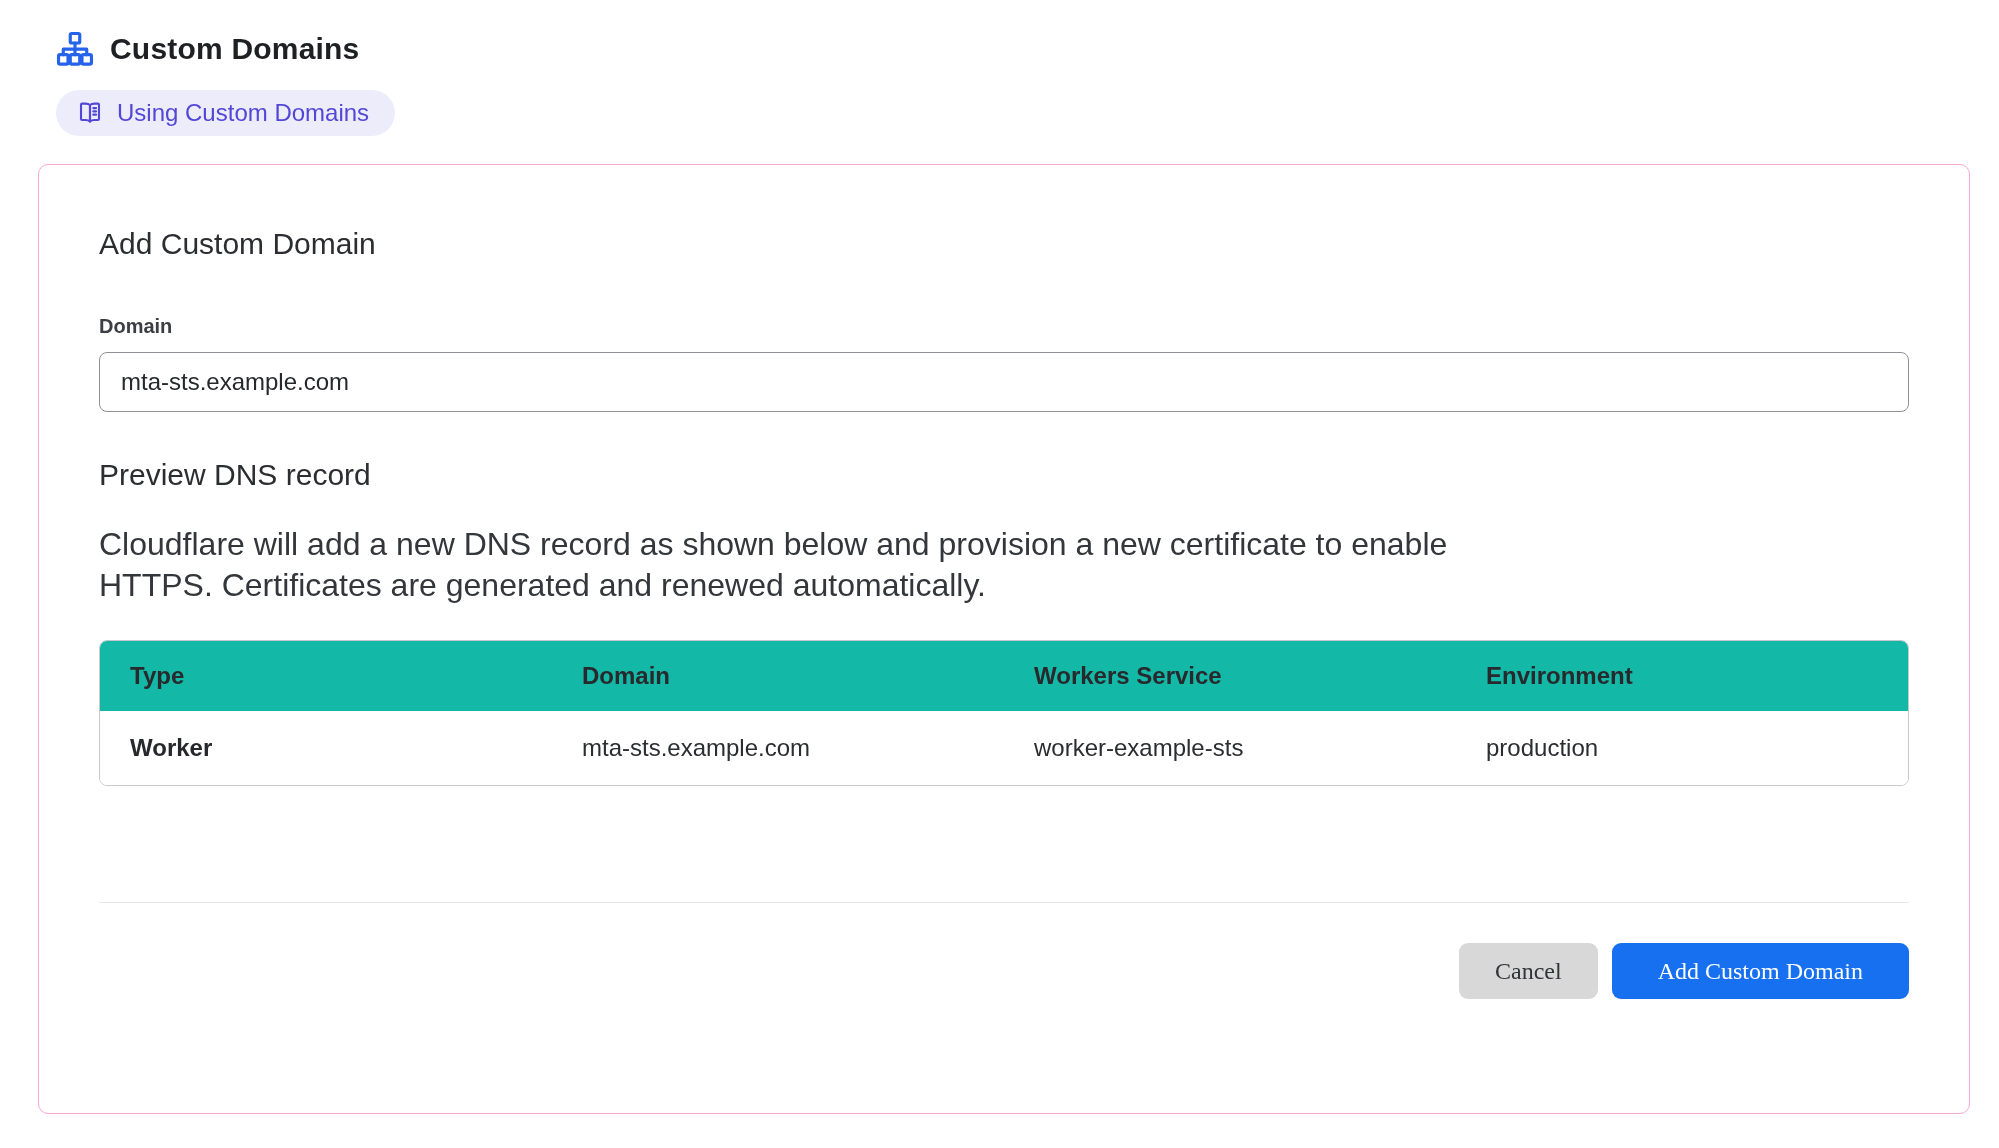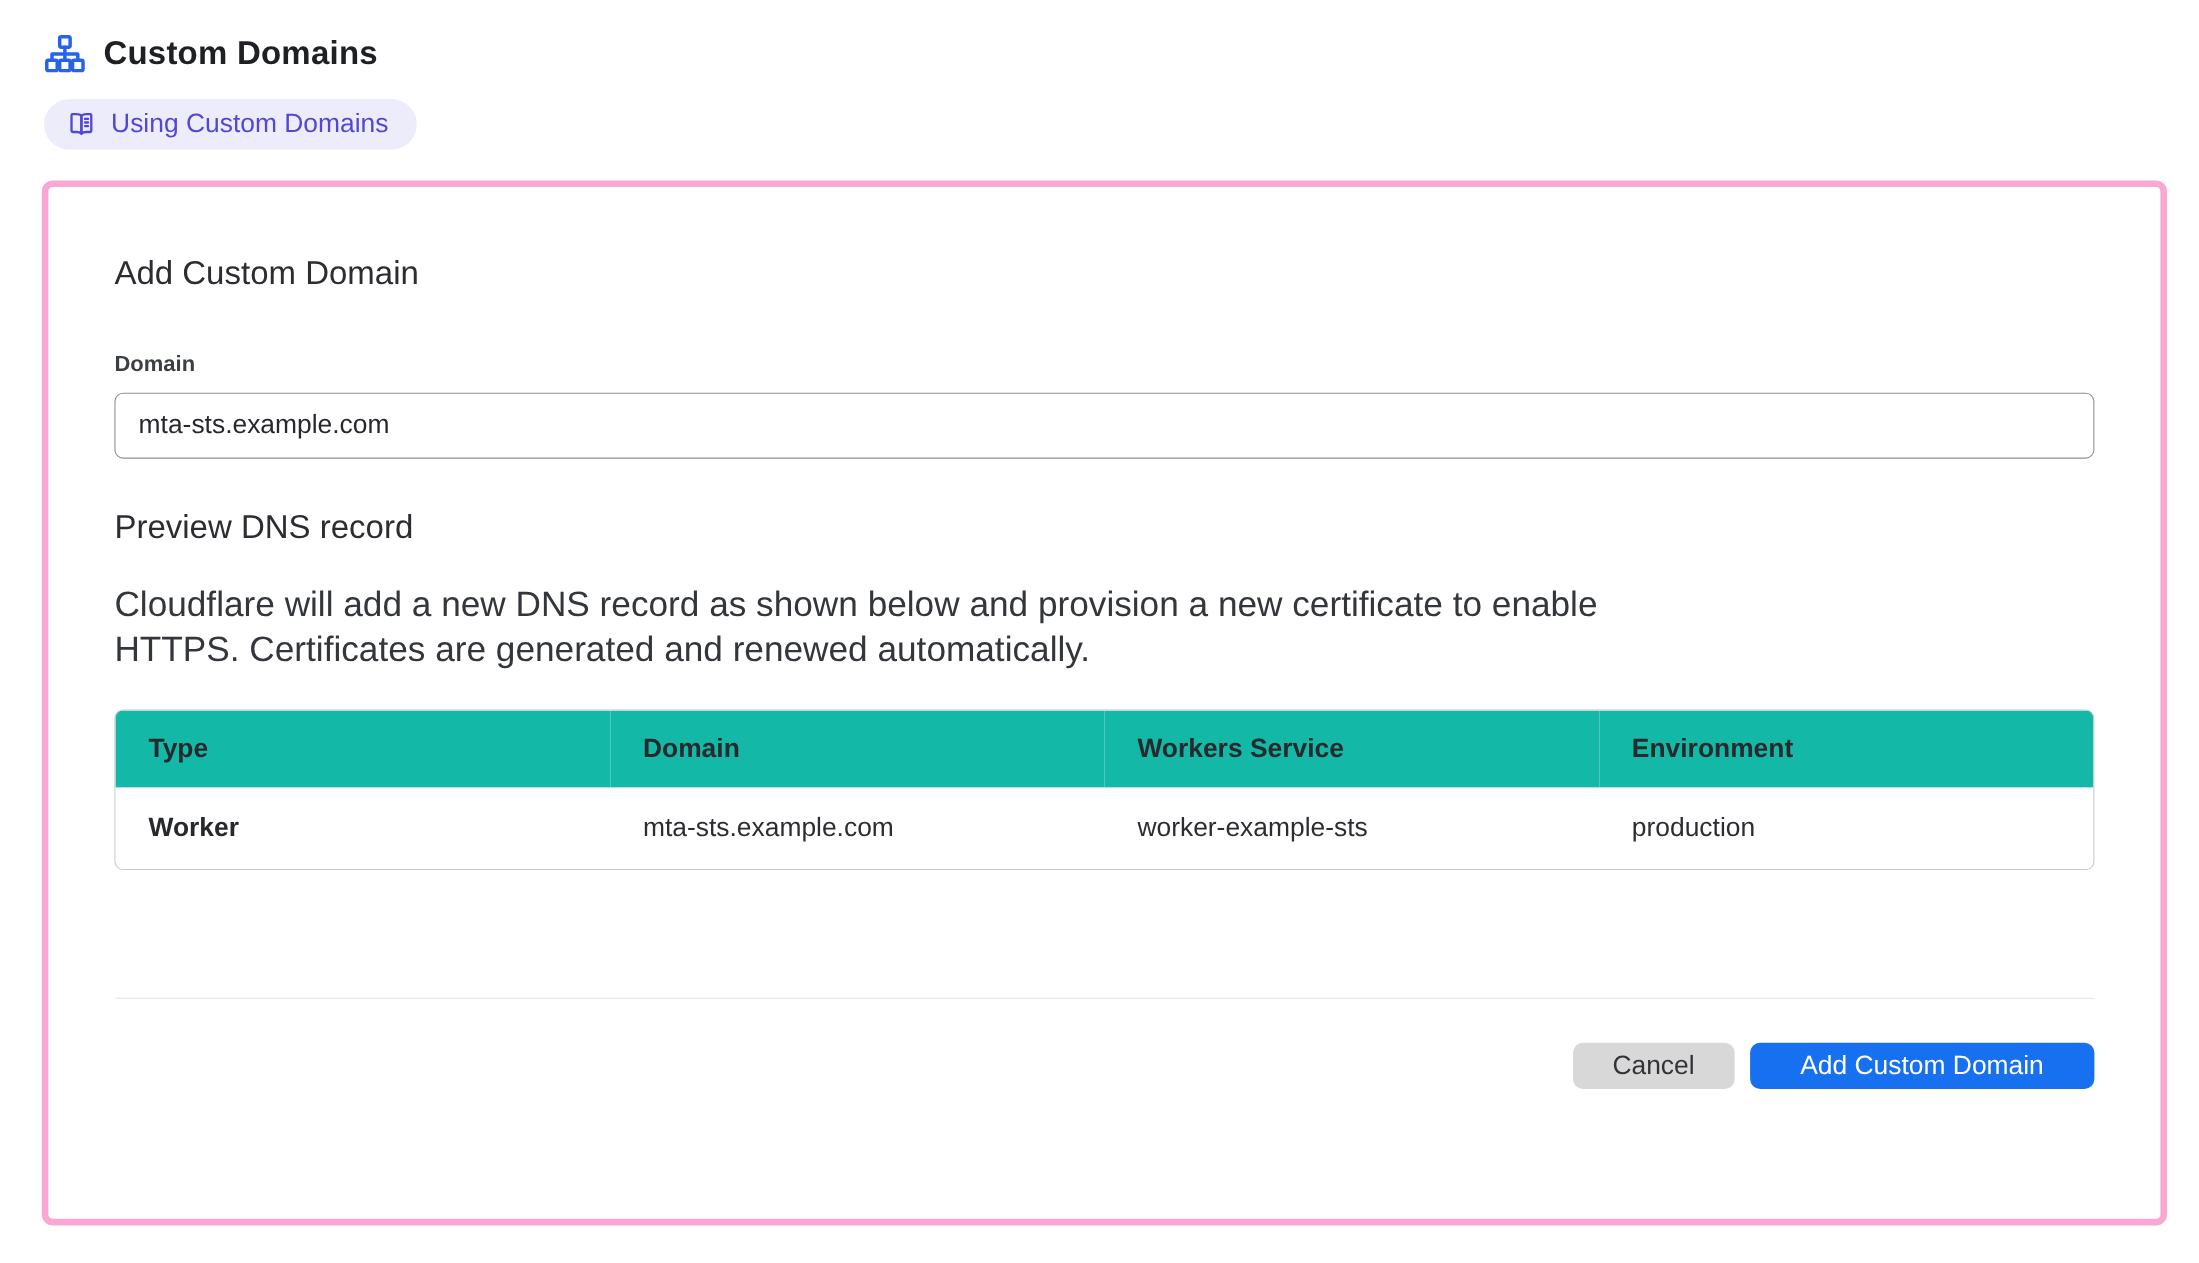--- a/index.html
+++ b/index.html
@@ -7,21 +7,21 @@
   body {
     width: 1999px;
     height: 1148px;
     background: #ffffff;
     font-family: "Liberation Sans", "DejaVu Sans", sans-serif;
     color: #33363b;
     overflow: hidden;
   }
 
   
-  .page-header { padding: 30px 0 0 40px; }
+  .page-header { padding: 30px 0 0 40px; margin-left: 16px; }
   .title-row { display: flex; align-items: center; gap: 16px; }
   .title-row .app-icon { width: 38px; height: 38px; flex: 0 0 auto; }
   h1.page-title {
     margin: 0;
     font-size: 30px;
     font-weight: 600;
     color: #1e2023;
     letter-spacing: 0.2px;
   }
   .subtitle-row { display: flex; align-items: center; gap: 24px; margin: 22px 0 0 0; }
@@ -32,21 +32,21 @@
     background: #edecfb; border-radius: 24px;
     font-size: 24px; color: #5247d6; font-weight: 400;
     text-decoration: none; cursor: pointer; border: none;
   }
   .docs-pill .book-icon { width: 28px; height: 28px; }
 
   
   .card {
     margin: 28px 29px 0 38px;
     height: 950px;
-    border: 6px solid #f9a8d4;
+    border: 1px solid #f9a8d4;
     border-radius: 10px;
     background: #fff;
     padding: 62px 60px 0 60px;
   }
   h2.section-heading {
     margin: 0;
     font-size: 30px;
     font-weight: 500;
     color: #2b2d31;
   }
@@ -106,24 +106,24 @@
     font-weight: 400;
     color: #2b2d31;
     padding: 23px 10px 23px 30px;
   }
   .dns-table td.cell-type { font-weight: 700; color: #26282c; }
 
   
   .divider { height: 1px; background: #e6e6e9; margin-top: 116px; }
   .actions { display: flex; justify-content: flex-end; align-items: center; gap: 14px; margin-top: 40px; }
   .btn {
-    height: 42px;
+    height: 56px;
     border: none;
     border-radius: 9px;
-    font-family: Liberation Sans, sans-serif;
+    font-family: Liberation Serif, serif;
     font-size: 24px;
     cursor: pointer;
     display: inline-flex; align-items: center; justify-content: center;
   }
   .btn-cancel { background: #d8d8d8; color: #313338; padding: 0 36px; }
   .btn-primary { background: #1670f0; color: #ffffff; padding: 0 46px; }
 </style>
 </head>
 <body>
 

